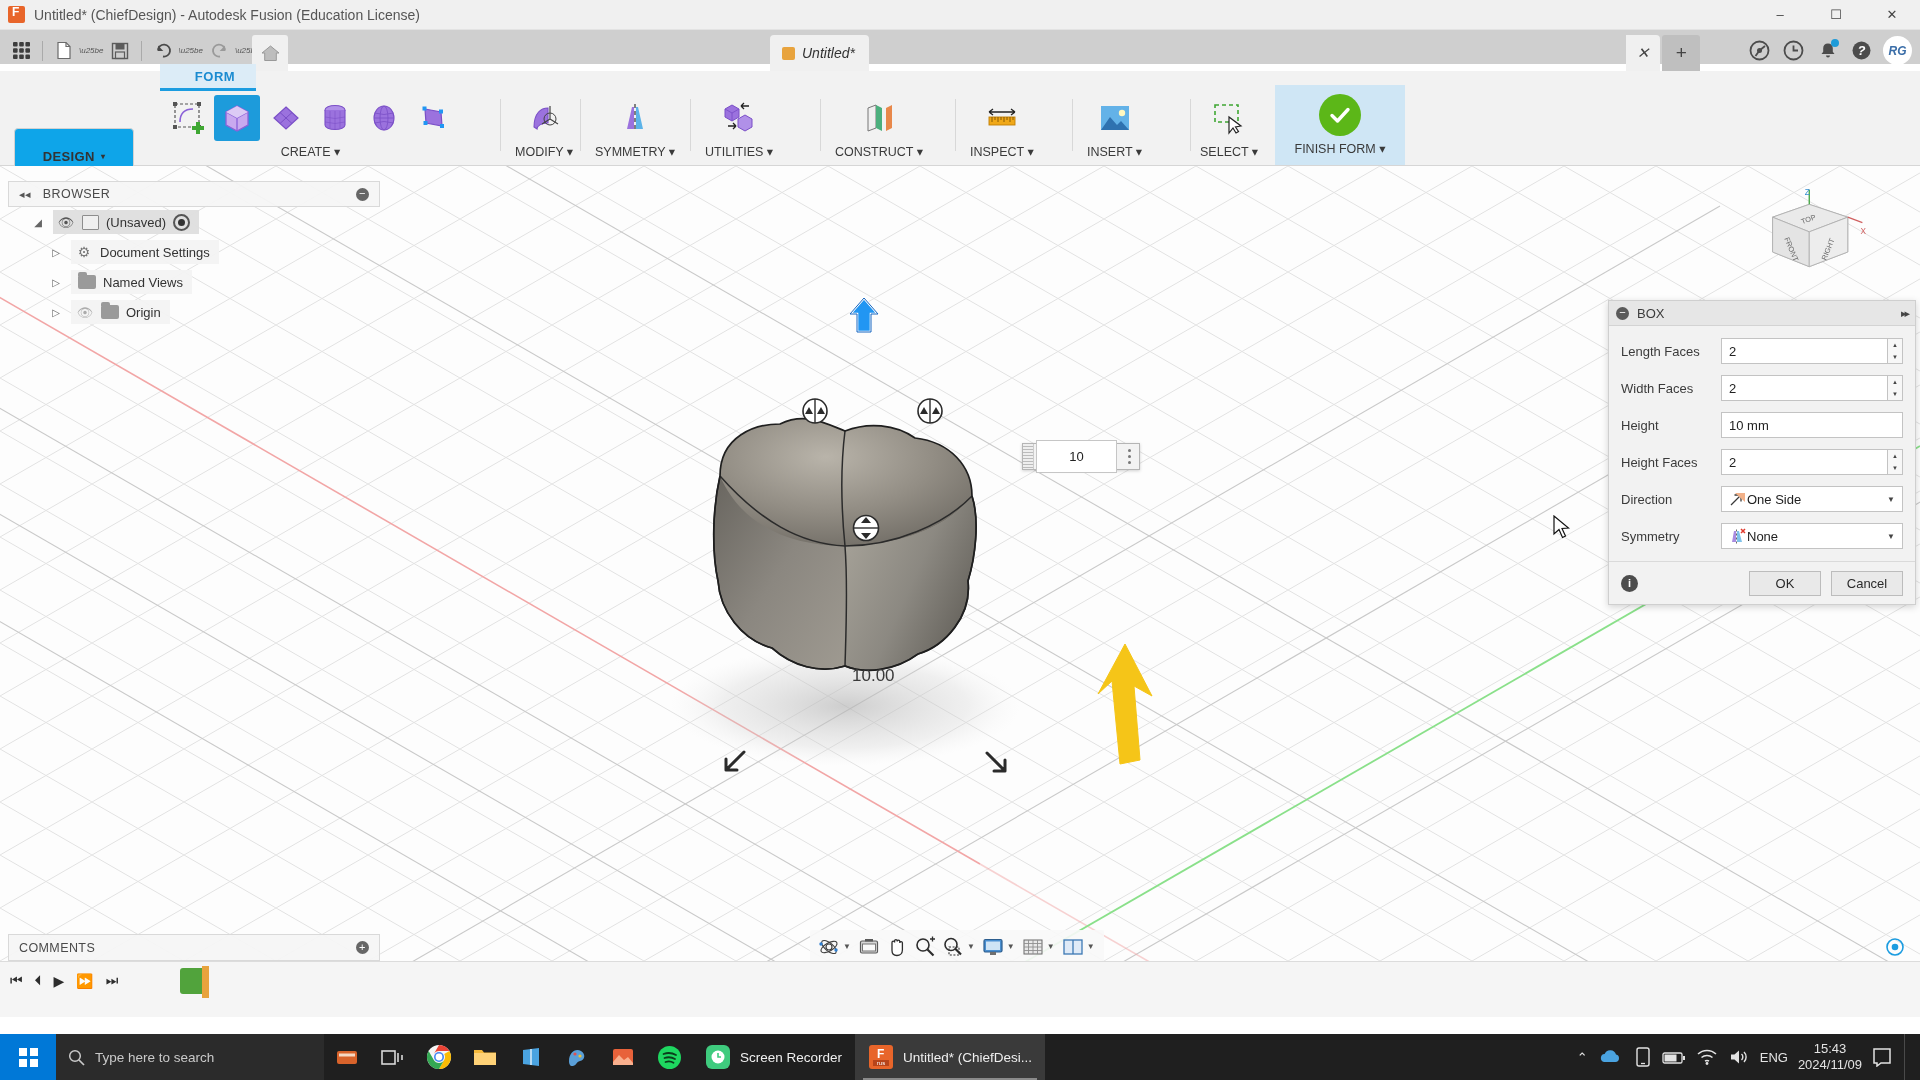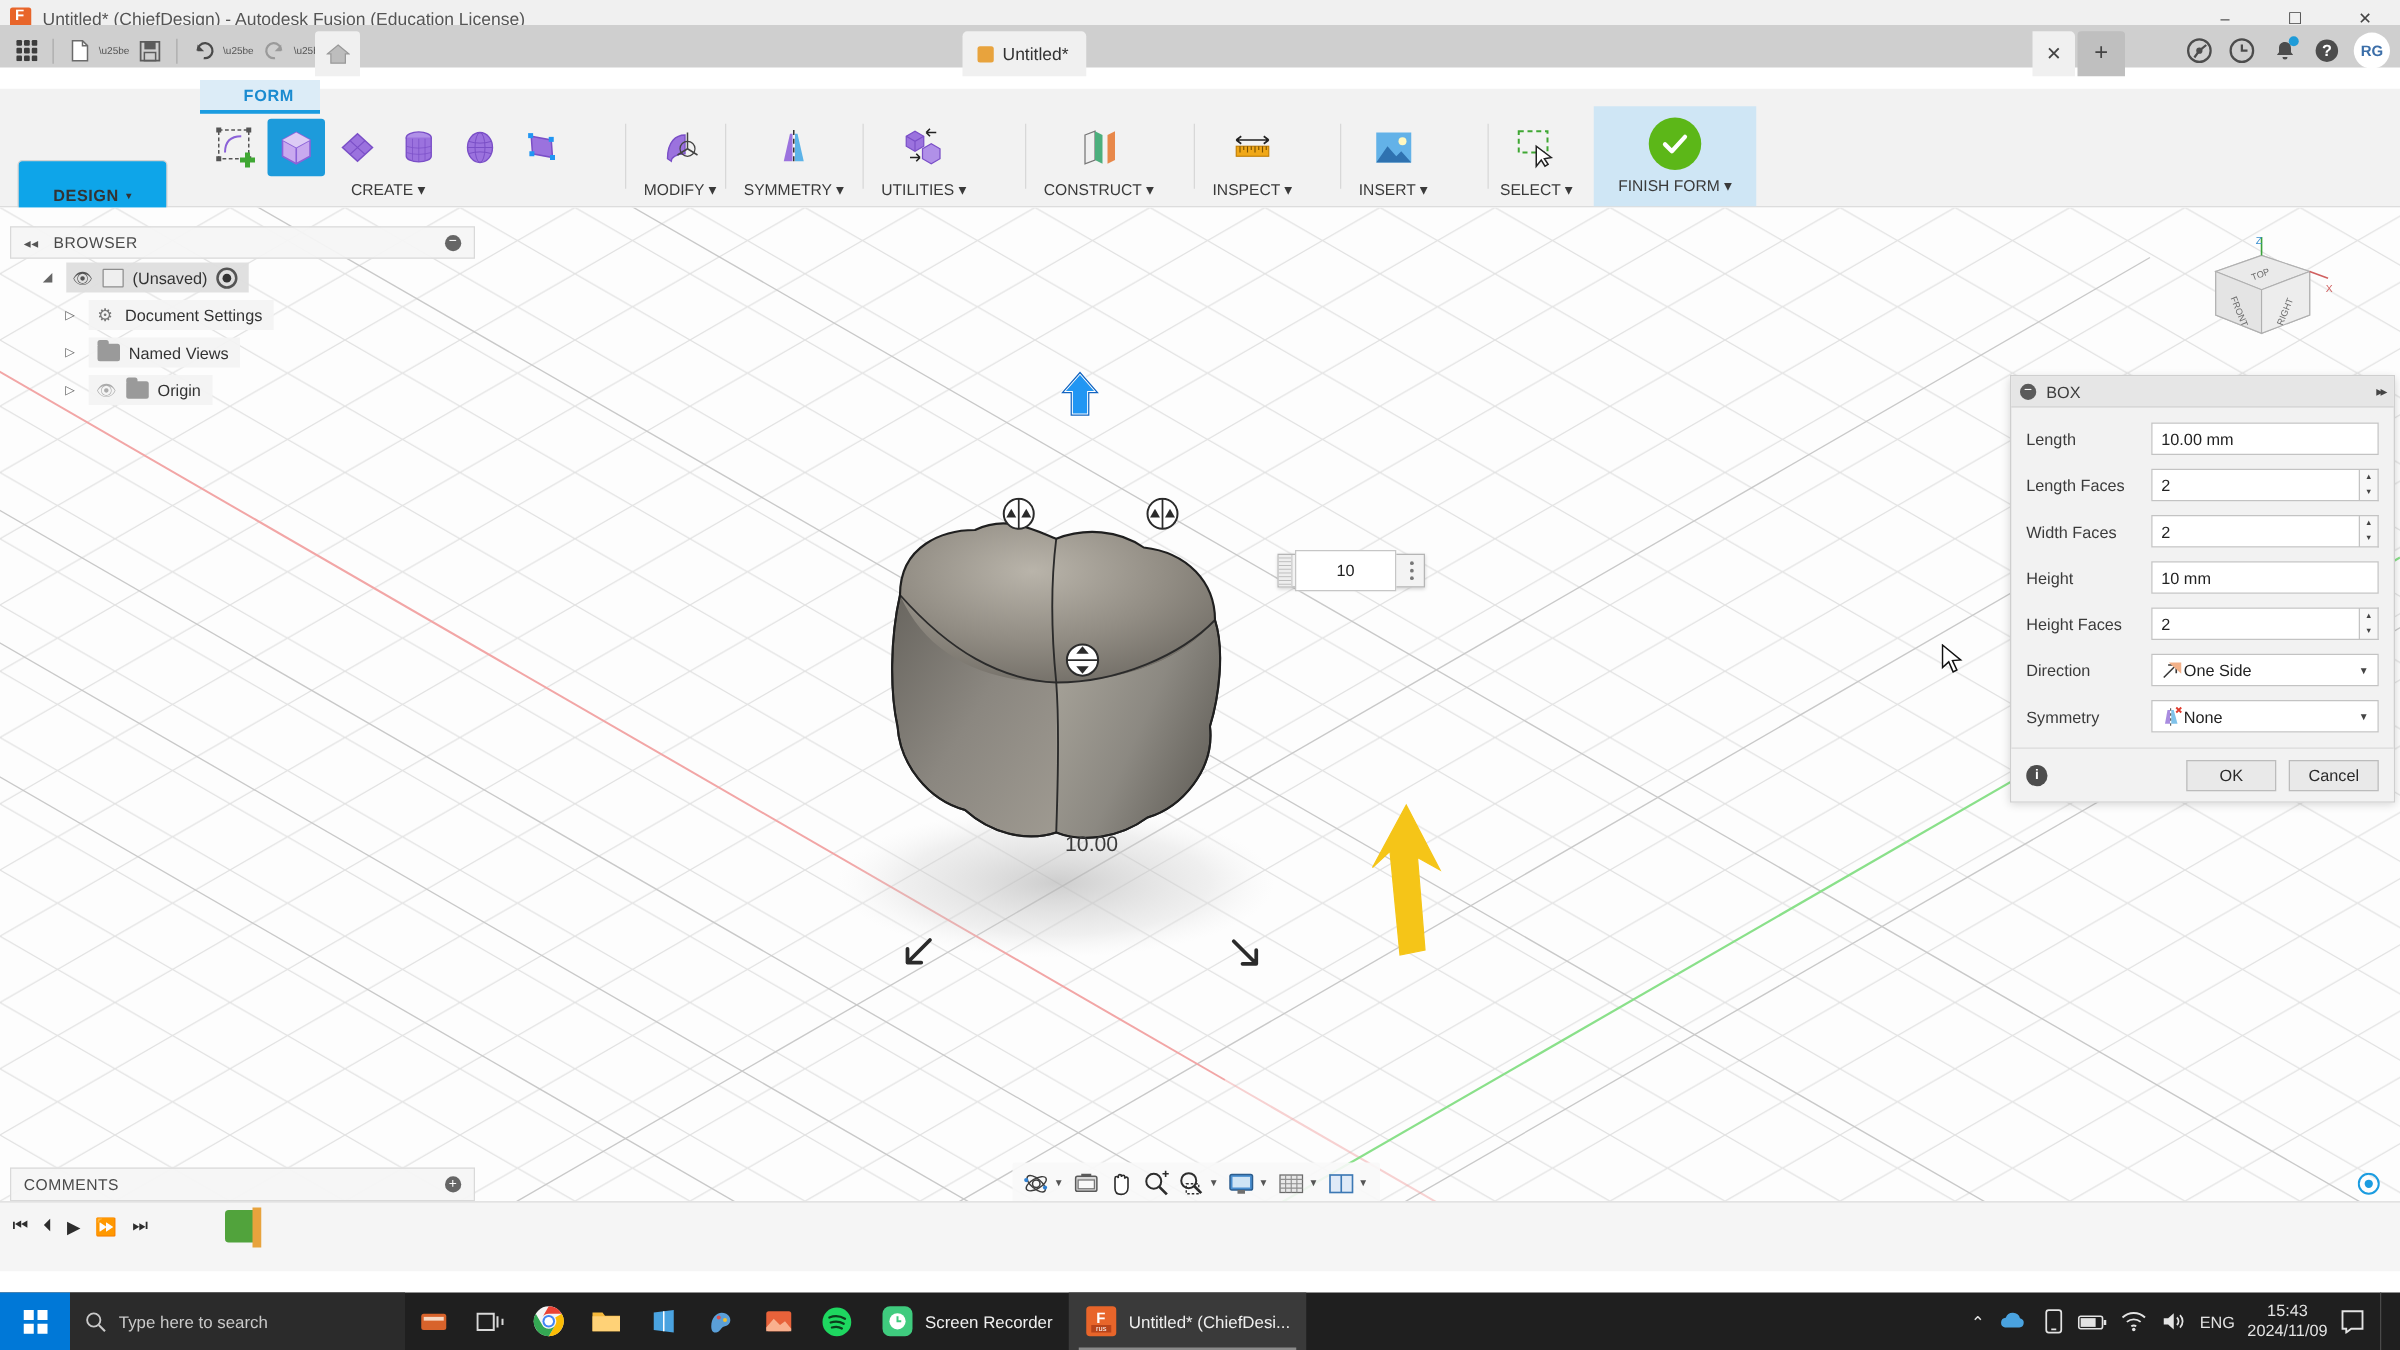--- a/index.html
+++ b/index.html
@@ -27,22 +27,23 @@
   }
   .title-text { font-size: 14px; color: #555; }
   .win-btns { margin-left: auto; display: flex; height: 30px; }
   .win-btn {
     width: 56px; height: 30px; display: flex; align-items: center;
     justify-content: center; color: #444; font-size: 13px;
   }
 
   
   .qab {
-    position: absolute; top: 20px; left: 0; width: 1920px; height: 34px;
+    position: absolute; top: 30px; left: 0; width: 1920px; height: 34px;
     background: #cfcfcf;
+    font-style: italic;
   }
   .qab-left {
     position: absolute; left: 0; top: 0; height: 41px;
     display: flex; align-items: center; gap: 2px; padding-left: 6px;
   }
   .qicon {
     width: 30px; height: 30px; display: flex; align-items: center;
     justify-content: center; color: #3d3d3d; font-size: 16px;
     border-radius: 2px; cursor: pointer;
   }
@@ -889,24 +890,20 @@
   </svg>
 
   <div class="dialog">
     <div class="dlg-head">
       <span class="dlg-min">−</span>
       <span>BOX</span>
       <span class="dlg-expand">▸▸</span>
     </div>
     <div class="dlg-body">
 
-      <div class="frow">
-        <div class="flabel">Length</div>
-        <div class="finput">10.00 mm</div>
-      </div>
 
       <div class="frow">
         <div class="flabel">Length Faces</div>
         <div class="finput">2</div>
         <div class="spin">
           <b>▲</b>
           <b>▼</b>
         </div>
       </div>
 

